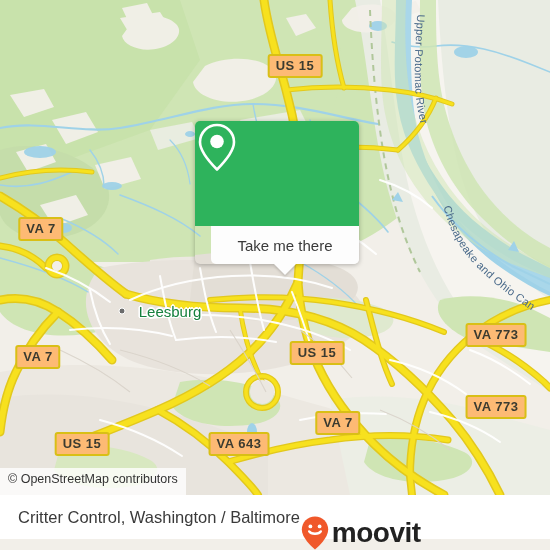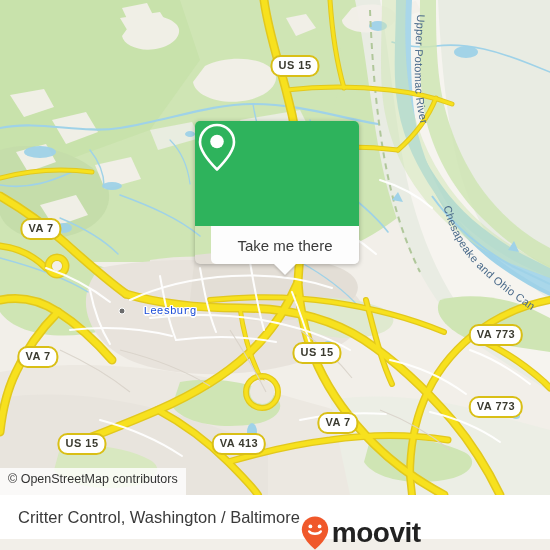--- a/index.html
+++ b/index.html
@@ -10,45 +10,45 @@
   }
   #app{position:relative;width:550px;height:550px;overflow:hidden;background:#f2efe9;}
 
   
   #map{position:absolute;left:0;top:0;width:550px;height:495px;overflow:hidden;background:#e9ecd8;}
   #map svg{position:absolute;left:0;top:0;}
 
   
   .shield{
     position:absolute;
-    background:#ffffff;
+    background:#fdba74;
     border:2px solid #d9bf16;
-    border-radius:10px;
+    border-radius:3px;
     color:#3b3b30;
-    font-size:11px;
+    font-size:13px;
     font-weight:bold;
     letter-spacing:.5px;
     line-height:1;
     padding:3px 6px 4px 6px;
     white-space:nowrap;
     transform:translate(-50%,-50%);
     font-family:"Liberation Sans", sans-serif;
   }
 
   
   .place-label{
     position:absolute;
     transform:translate(-50%,-50%);
-    color:#1d4ed8;
-    font-size:11px;
+    color:#15803d;
+    font-size:15px;
     white-space:nowrap;
     text-shadow:
       1.5px 0 0 #fff,-1.5px 0 0 #fff,0 1.5px 0 #fff,0 -1.5px 0 #fff,
       1px 1px 0 #fff,-1px 1px 0 #fff,1px -1px 0 #fff,-1px -1px 0 #fff;
-    font-family:Liberation Mono, monospace;
+    font-family:Liberation Sans, sans-serif;
   }
   .place-dot{
     position:absolute;width:5px;height:5px;border-radius:50%;
     background:#6b6b6b;border:1px solid #fff;transform:translate(-50%,-50%);
   }
 
   
   .water-label-text{
     font-family:"Liberation Sans", sans-serif;
     font-size:11px;
@@ -328,21 +328,21 @@
     <div class="place-label" style="left:170px;top:311px;">Leesburg</div>
 
     <div class="shield" style="left:295px;top:66px;">US 15</div>
     <div class="shield" style="left:41px;top:229px;">VA 7</div>
     <div class="shield" style="left:38px;top:357px;">VA 7</div>
     <div class="shield" style="left:317px;top:353px;">US 15</div>
     <div class="shield" style="left:496px;top:335px;">VA 773</div>
     <div class="shield" style="left:496px;top:407px;">VA 773</div>
     <div class="shield" style="left:338px;top:423px;">VA 7</div>
     <div class="shield" style="left:82px;top:444px;">US 15</div>
-    <div class="shield" style="left:239px;top:444px;">VA 413</div>
+    <div class="shield" style="left:239px;top:444px;">VA 643</div>
 
     <div id="card">
       <div id="card-top">
         <svg width="44" height="52" viewBox="0 0 44 52">
           <path d="M22,4 C31.4,4 39,11.6 39,21 C39,31.5 27.5,43 22,48.5 C16.5,43 5,31.5 5,21 C5,11.6 12.6,4 22,4 Z" fill="none" stroke="#ffffff" stroke-width="2.6" stroke-linejoin="round"></path>
           <circle cx="22" cy="20.5" r="6.8" fill="#ffffff"></circle>
         </svg>
       </div>
       <div id="card-bottom">
         <span id="card-bottom-label">Take me there</span>

